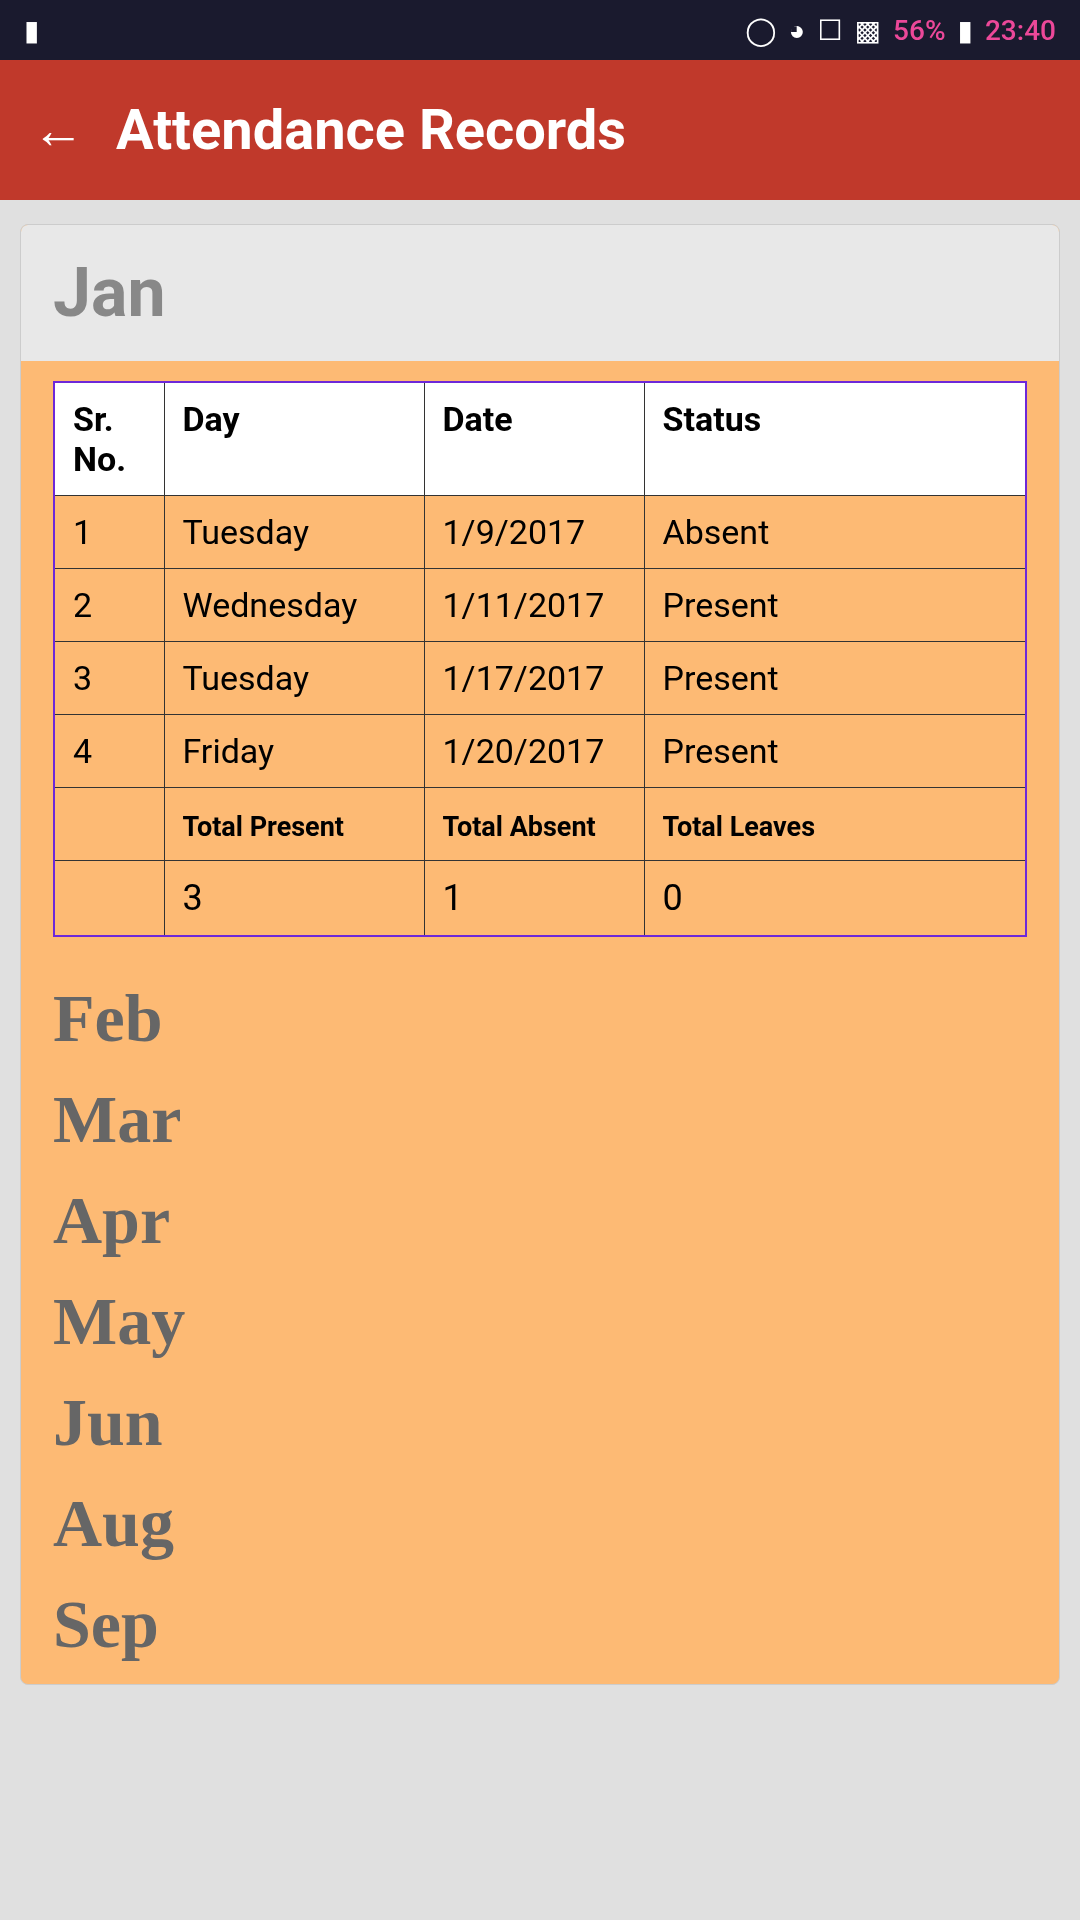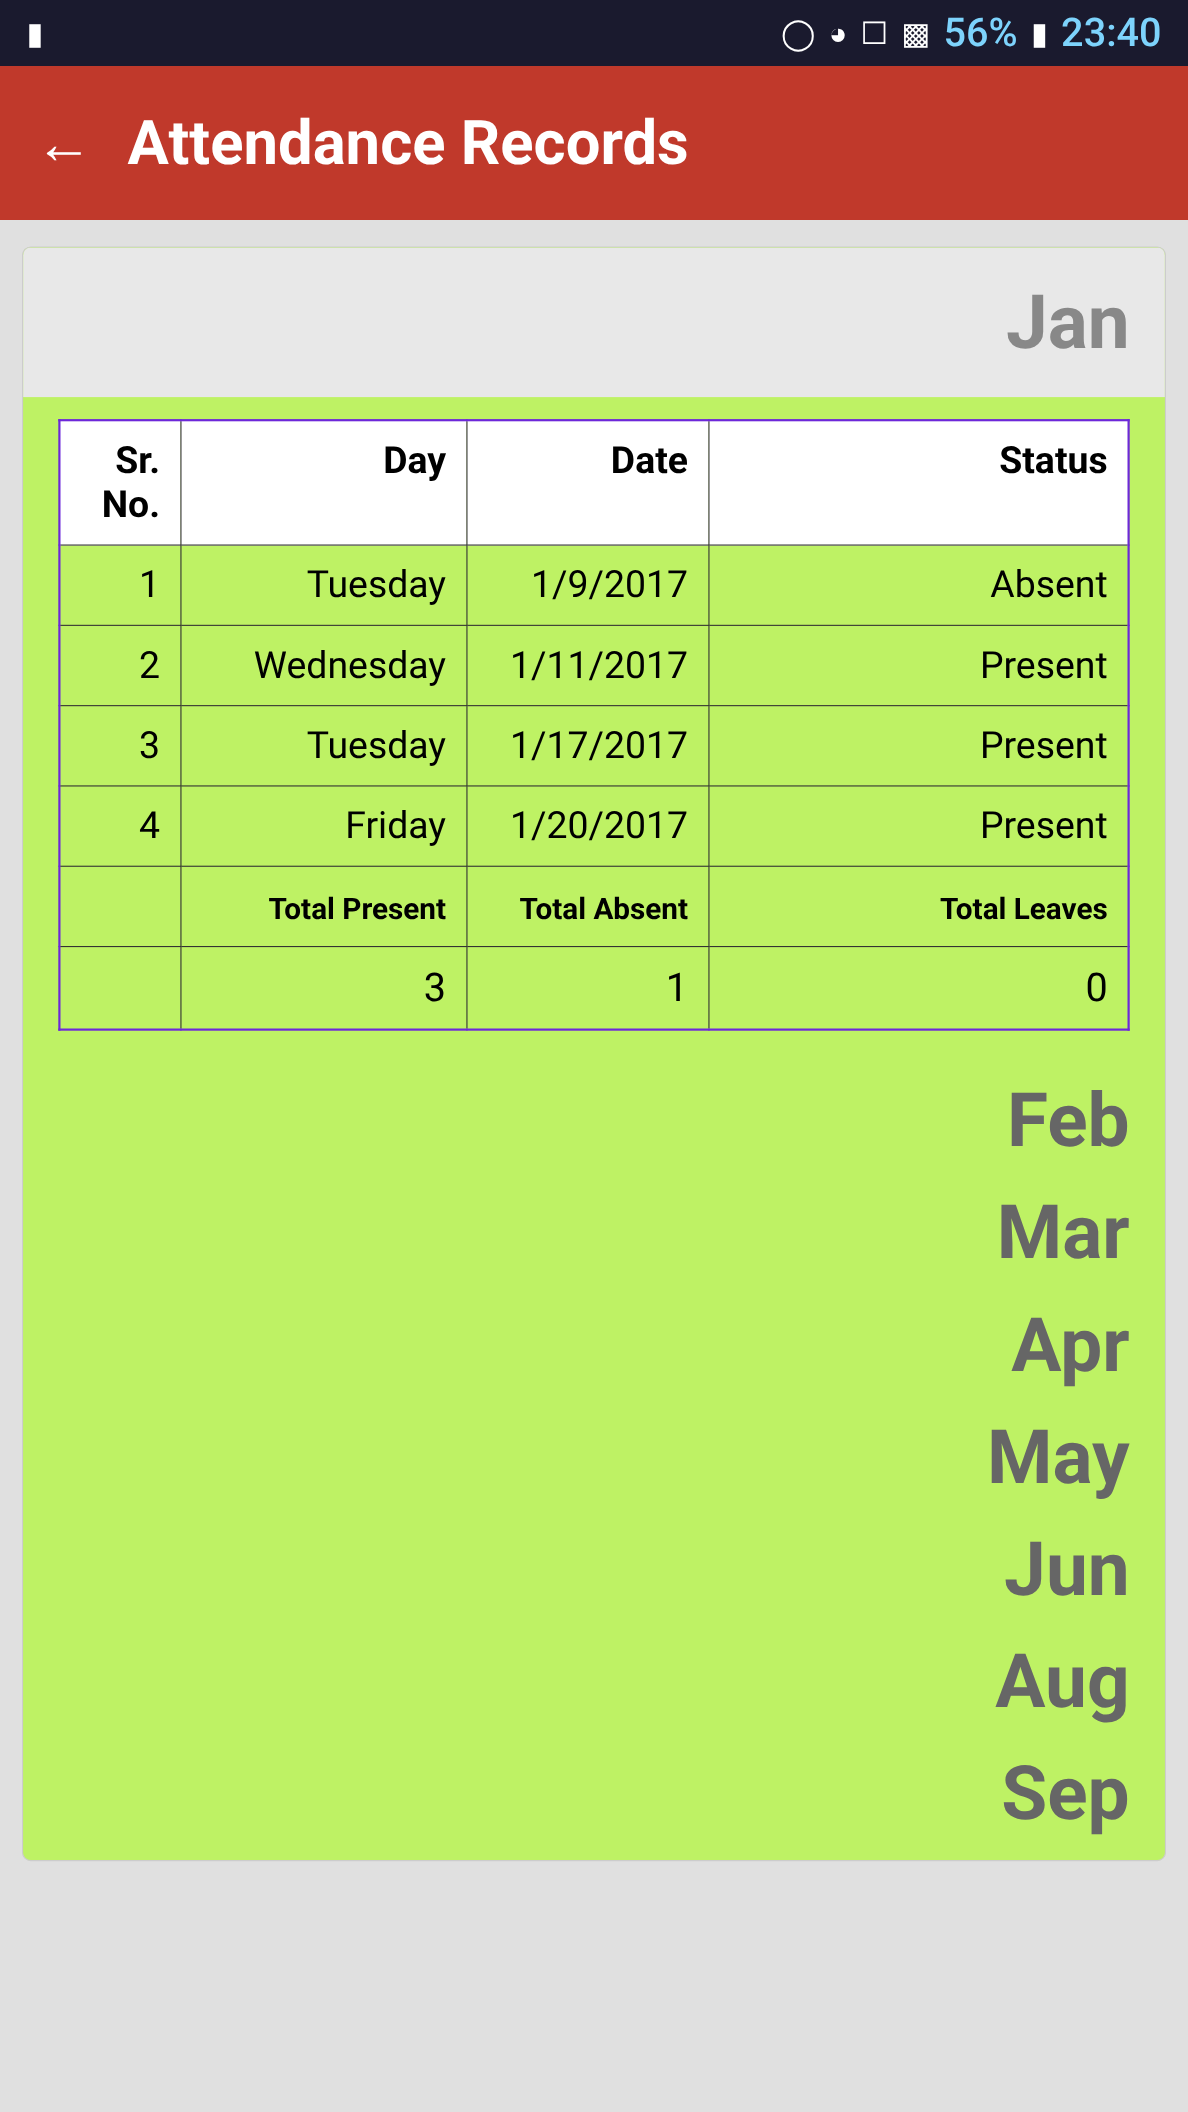--- a/index.html
+++ b/index.html
@@ -24,22 +24,22 @@
       gap: 12px;
     }
     .status-bar-left {
       margin-right: auto;
     }
     .status-icon {
       color: white;
       font-size: 28px;
     }
     .status-text {
-      color: #7dd3fc;
-      font-size: 36px;
+      color: #ec4899;
+      font-size: 28px;
       font-weight: 500;
     }
 
     
     .app-bar {
       width: 100%;
       height: 140px;
       background: #c0392b;
       display: flex;
       align-items: center;
@@ -59,25 +59,24 @@
     }
 
     
     .main-content {
       padding: 24px 20px;
       background: #e0e0e0;
     }
 
     
     .card {
-      background: #bef264;
+      background: #fdba74;
       border-radius: 8px;
       border: 1px solid #ccc;
       overflow: hidden;
-      text-align: right;
     }
 
     
     .month-header {
       background: #e8e8e8;
       padding: 28px 32px;
     }
     .month-title {
       font-size: 68px;
       font-weight: 700;
@@ -121,20 +120,21 @@
     .month-list {
       padding: 0 32px 16px;
     }
     .month-list-item {
       font-size: 68px;
       font-weight: 700;
       color: #666;
       padding: 18px 0 4px;
       border-bottom: none;
       display: block;
+      font-family: Liberation Serif, serif;
     }
   </style>
 </head>
 <body>
 
 <div class="status-bar">
   <span class="status-bar-left status-icon">▮</span>
   <span class="status-icon">◯</span>
   <span class="status-icon">◕</span>
   <span class="status-icon">☐</span>

